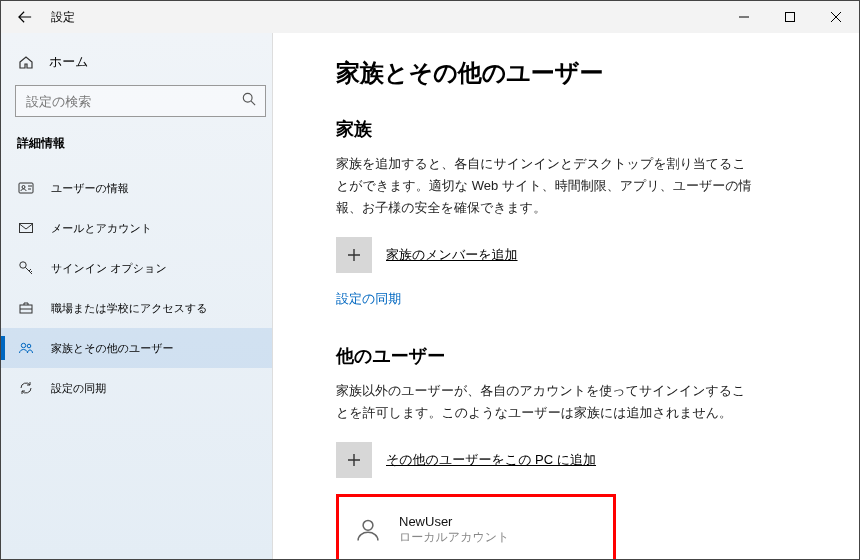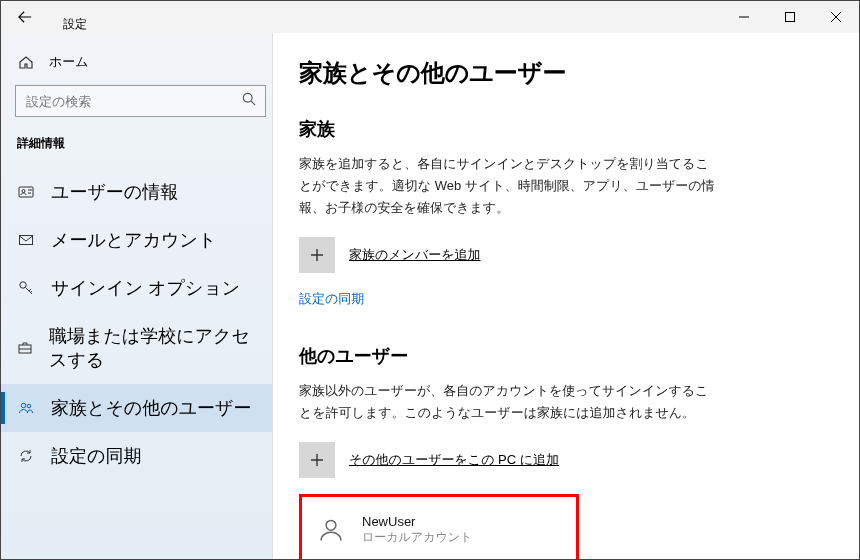--- a/index.html
+++ b/index.html
@@ -1,35 +1,35 @@
 <!DOCTYPE html>
 <html><head>
 <meta charset="utf-8">
 <style>
 * { margin: 0; padding: 0; box-sizing: border-box; }
 body { font-family: "Yu Gothic UI", "Meiryo", sans-serif; width: 860px; height: 560px; background: #fff; overflow: hidden; }
 .window { width: 100%; height: 100%; display: flex; flex-direction: column; border: 1px solid #444; }
 .titlebar { height: 32px; display: flex; align-items: center; background: #f3f3f3; }
-.titlebar-left { display: flex; align-items: flex-end; padding-left: 8px; gap: 12px; }
+.titlebar-left { display: flex; align-items: center; padding-left: 8px; }
 .back-btn { width: 32px; height: 32px; display: flex; align-items: center; justify-content: center; cursor: pointer; }
 .title { font-size: 12px; margin-left: 10px; color: #000; }
 .win-controls { margin-left: auto; display: flex; }
 .win-btn { width: 46px; height: 32px; display: flex; align-items: center; justify-content: center; cursor: pointer; }
-.content { flex: 1; display: flex; overflow: hidden; }
+.content { flex: 1; display: flex; overflow: hidden; gap: 37px; }
 .sidebar { width: 272px; background: linear-gradient(180deg, #f0f4f8 0%, #e4edf5 100%); padding: 14px 0 0 0; border-right: 1px solid #ddd; }
 .home-row { display: flex; align-items: center; padding: 6px 16px 14px 16px; cursor: pointer; }
 .home-icon { width: 18px; display: flex; align-items: center; justify-content: center; margin-right: 14px; }
 .home-label { font-size: 13px; }
 .search-wrap { padding: 0 6px 18px 14px; }
 .search { width: 100%; height: 32px; border: 1px solid #999; background: rgba(255,255,255,0.45); padding: 0 30px 0 10px; font-size: 13px; color: #555; position: relative; }
 .search-box { position: relative; }
 .search-icon { position: absolute; right: 10px; top: 50%; transform: translateY(-50%); }
 .section-title { font-size: 12px; font-weight: 600; padding: 0 16px 16px 16px; }
 .nav-list { list-style: none; }
-.nav-item { display: flex; align-items: center; padding: 12px 16px; font-size: 18px; cursor: pointer; position: relative; }
+.nav-item { display: flex; align-items: center; padding: 12px 16px; font-size: 11px; cursor: pointer; position: relative; }
 .nav-item.active { background: rgba(0,100,200,0.10); }
 .nav-item.active::before { content: ""; position: absolute; left: 0; top: 8px; bottom: 8px; width: 4px; background: #0067c0; }
 .nav-icon { width: 18px; display: flex; align-items: center; justify-content: center; margin-right: 16px; color: #333; }
 .main { flex: 1; padding: 24px 40px 0 26px; overflow-y: auto; }
 .main h1 { font-size: 24px; font-weight: 600; margin-bottom: 28px; }
 .main h2 { font-size: 18px; font-weight: 600; margin-bottom: 12px; margin-top: 6px; }
 .desc { font-size: 13px; color: #222; line-height: 1.7; margin-bottom: 18px; max-width: 420px; }
 .add-row { display: flex; align-items: center; margin-bottom: 16px; cursor: pointer; text-decoration: underline; }
 .plus-box { width: 36px; height: 36px; background: #d7d7d7; display: flex; align-items: center; justify-content: center; margin-right: 14px; }
 .add-label { font-size: 13px; }

